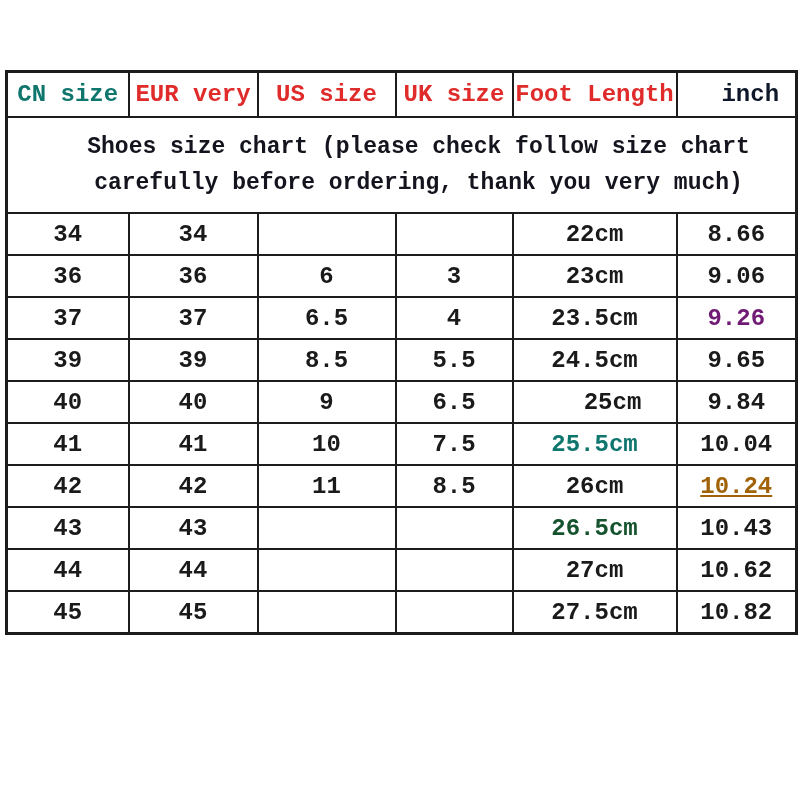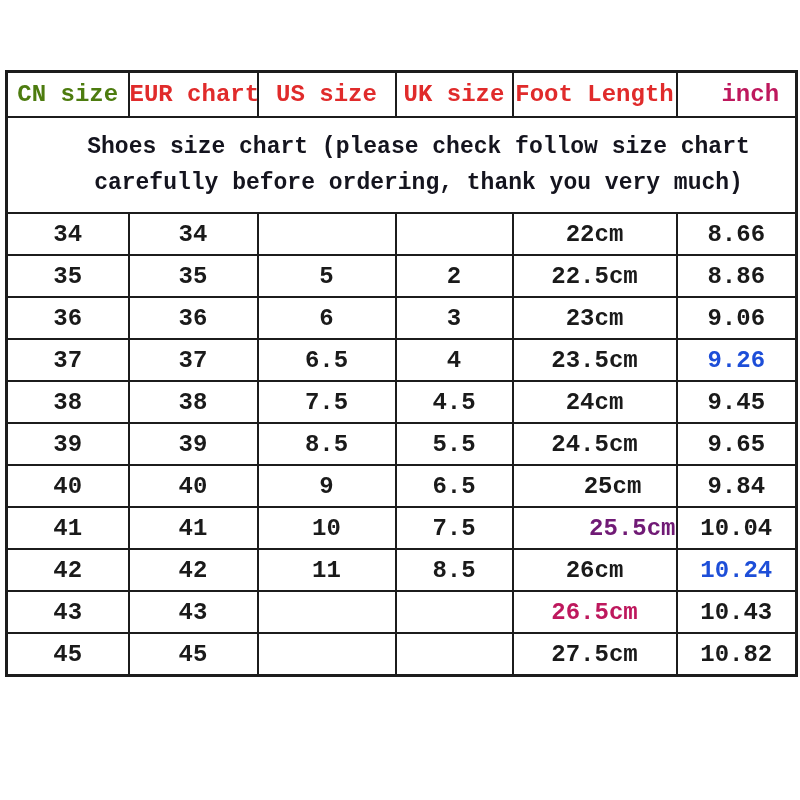--- a/index.html
+++ b/index.html
@@ -79,68 +79,52 @@
     <tbody>
       <tr>
         <td class="title-cell" colspan="6">
           <span class="title-line">Shoes size chart (please check follow size chart</span>
           <span class="title-line">carefully before ordering, thank you very much)</span>
         </td>
       </tr>
     </tbody>
     <thead id="chart-head">
         <tr>
-          <th style="color: #4d7c0f;">CN size</th>
-          <th style="color: rgb(224, 43, 43);">EUR chart</th>
+          <th style="color: #0f766e;">CN size</th>
+          <th style="color: rgb(224, 43, 43);">EUR very</th>
           <th style="color: rgb(224, 43, 43);">US size</th>
           <th style="color: rgb(224, 43, 43);">UK size</th>
           <th style="color: rgb(224, 43, 43);">Foot Length</th>
-          <th style="color: #be185d; padding-left: 28px;">inch</th>
+          <th style="color: #0f172a; padding-left: 28px;">inch</th>
         </tr>
       </thead>
     <tbody id="chart-body">
         <tr>
           <td style="color: rgb(26, 26, 26);">34</td>
           <td style="color: rgb(26, 26, 26);">34</td>
           <td style="color: rgb(26, 26, 26);"></td>
           <td style="color: rgb(26, 26, 26);"></td>
           <td style="color: rgb(26, 26, 26);">22cm</td>
           <td style="color: rgb(26, 26, 26);">8.66</td>
-        </tr>
-        <tr>
-          <td style="color: rgb(26, 26, 26);">35</td>
-          <td style="color: rgb(26, 26, 26);">35</td>
-          <td style="color: rgb(26, 26, 26);">5</td>
-          <td style="color: rgb(26, 26, 26);">2</td>
-          <td style="color: rgb(26, 26, 26);">22.5cm</td>
-          <td style="color: rgb(26, 26, 26);">8.86</td>
         </tr>
         <tr>
           <td style="color: rgb(26, 26, 26);">36</td>
           <td style="color: rgb(26, 26, 26);">36</td>
           <td style="color: rgb(26, 26, 26);">6</td>
           <td style="color: rgb(26, 26, 26);">3</td>
           <td style="color: rgb(26, 26, 26);">23cm</td>
           <td style="color: rgb(26, 26, 26);">9.06</td>
         </tr>
         <tr>
           <td style="color: rgb(26, 26, 26);">37</td>
           <td style="color: rgb(26, 26, 26);">37</td>
           <td style="color: rgb(26, 26, 26);">6.5</td>
           <td style="color: rgb(26, 26, 26);">4</td>
           <td style="color: rgb(26, 26, 26);">23.5cm</td>
-          <td style="color: #1d4ed8;">9.26</td>
-        </tr>
-        <tr>
-          <td style="color: rgb(26, 26, 26);">38</td>
-          <td style="color: rgb(26, 26, 26);">38</td>
-          <td style="color: rgb(26, 26, 26);">7.5</td>
-          <td style="color: rgb(26, 26, 26);">4.5</td>
-          <td style="color: rgb(26, 26, 26);">24cm</td>
-          <td style="color: rgb(26, 26, 26);">9.45</td>
+          <td style="color: #701a75;">9.26</td>
         </tr>
         <tr>
           <td style="color: rgb(26, 26, 26);">39</td>
           <td style="color: rgb(26, 26, 26);">39</td>
           <td style="color: rgb(26, 26, 26);">8.5</td>
           <td style="color: rgb(26, 26, 26);">5.5</td>
           <td style="color: rgb(26, 26, 26);">24.5cm</td>
           <td style="color: rgb(26, 26, 26);">9.65</td>
         </tr>
         <tr>
@@ -149,38 +133,46 @@
           <td style="color: rgb(26, 26, 26);">9</td>
           <td style="color: rgb(26, 26, 26);">6.5</td>
           <td style="color: rgb(26, 26, 26); padding-left: 36px;">25cm</td>
           <td style="color: rgb(26, 26, 26);">9.84</td>
         </tr>
         <tr>
           <td style="color: rgb(26, 26, 26);">41</td>
           <td style="color: rgb(26, 26, 26);">41</td>
           <td style="color: rgb(26, 26, 26); border-radius: 16px;">10</td>
           <td style="color: rgb(26, 26, 26);">7.5</td>
-          <td style="color: #701a75; text-align: right;">25.5cm</td>
+          <td style="color: #0f766e;">25.5cm</td>
           <td style="color: rgb(26, 26, 26);">10.04</td>
         </tr>
         <tr>
           <td style="color: rgb(26, 26, 26);">42</td>
           <td style="color: rgb(26, 26, 26);">42</td>
           <td style="color: rgb(26, 26, 26);">11</td>
           <td style="color: rgb(26, 26, 26);">8.5</td>
           <td style="color: rgb(26, 26, 26);">26cm</td>
-          <td style="color: #1d4ed8;">10.24</td>
+          <td style="color: #a16207; text-decoration: underline;">10.24</td>
         </tr>
         <tr>
           <td style="color: rgb(26, 26, 26);">43</td>
           <td style="color: rgb(26, 26, 26);">43</td>
           <td style="color: rgb(26, 26, 26);"></td>
           <td style="color: rgb(26, 26, 26);"></td>
-          <td style="color: #be185d;">26.5cm</td>
+          <td style="color: #14532d;">26.5cm</td>
           <td style="color: rgb(26, 26, 26);">10.43</td>
+        </tr>
+        <tr>
+          <td style="color: rgb(26, 26, 26);">44</td>
+          <td style="color: rgb(26, 26, 26);">44</td>
+          <td style="color: rgb(26, 26, 26);"></td>
+          <td style="color: rgb(26, 26, 26);"></td>
+          <td style="color: rgb(26, 26, 26);">27cm</td>
+          <td style="color: rgb(26, 26, 26);">10.62</td>
         </tr>
         <tr>
           <td style="color: rgb(26, 26, 26);">45</td>
           <td style="color: rgb(26, 26, 26);">45</td>
           <td style="color: rgb(26, 26, 26);"></td>
           <td style="color: rgb(26, 26, 26);"></td>
           <td style="color: rgb(26, 26, 26);">27.5cm</td>
           <td style="color: rgb(26, 26, 26); margin-top: 12px;">10.82</td>
         </tr>
       </tbody>

